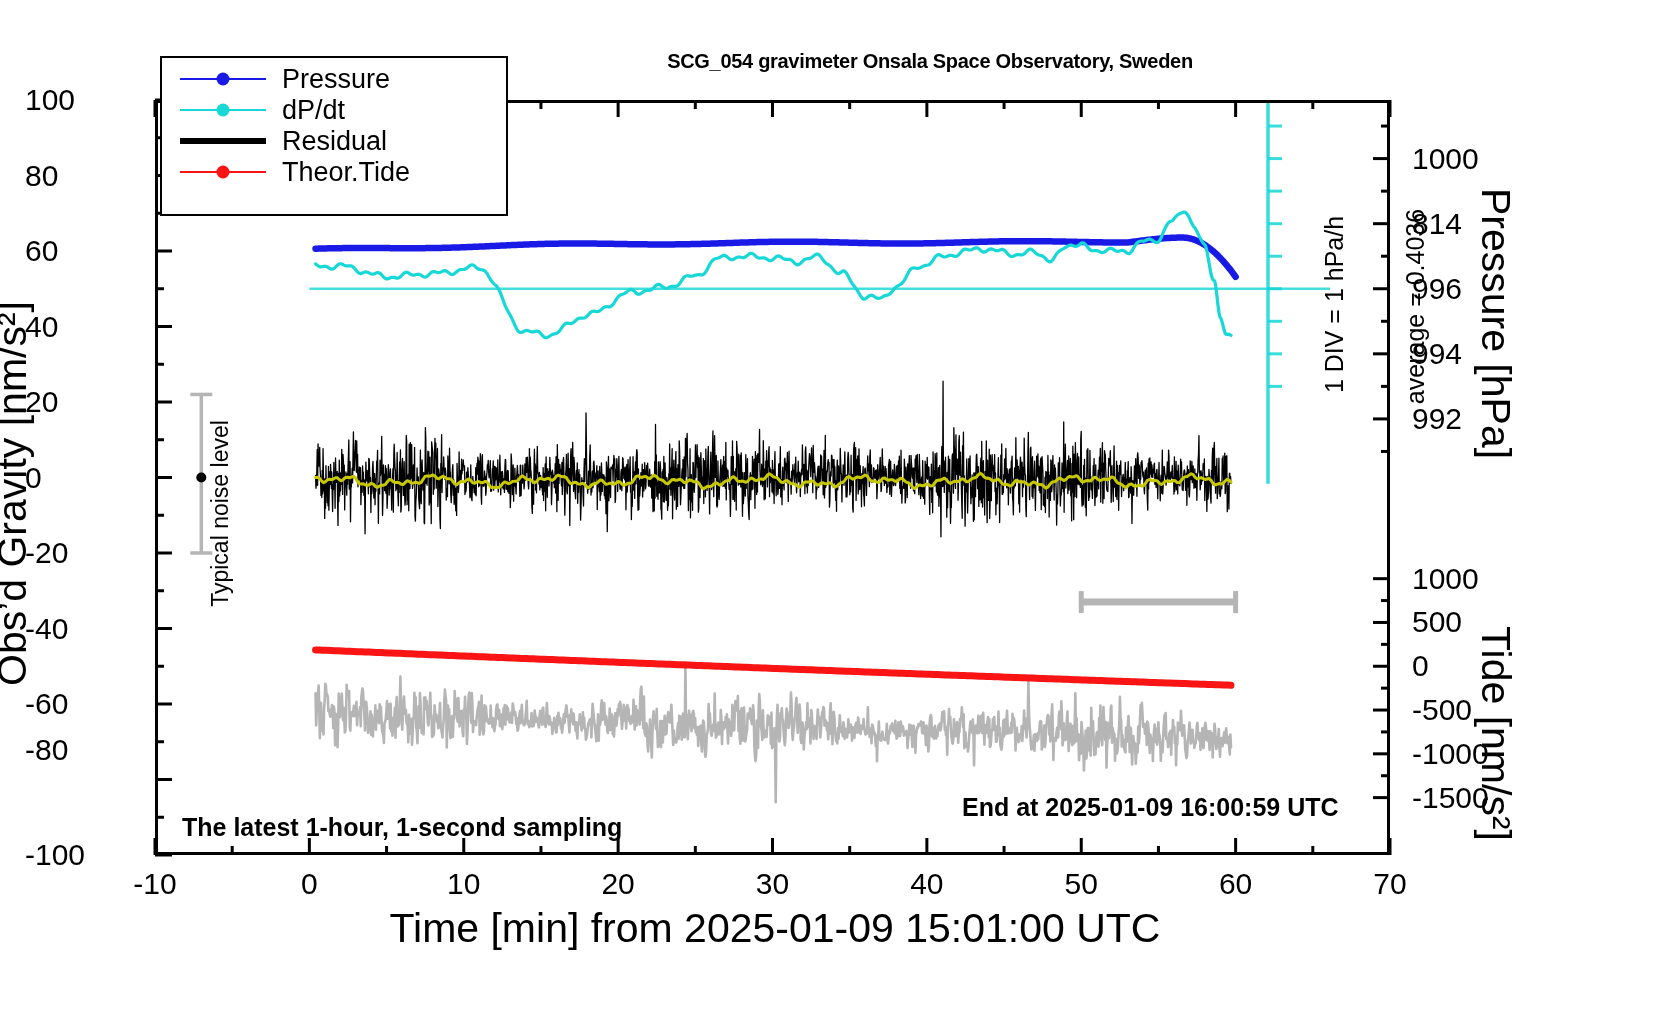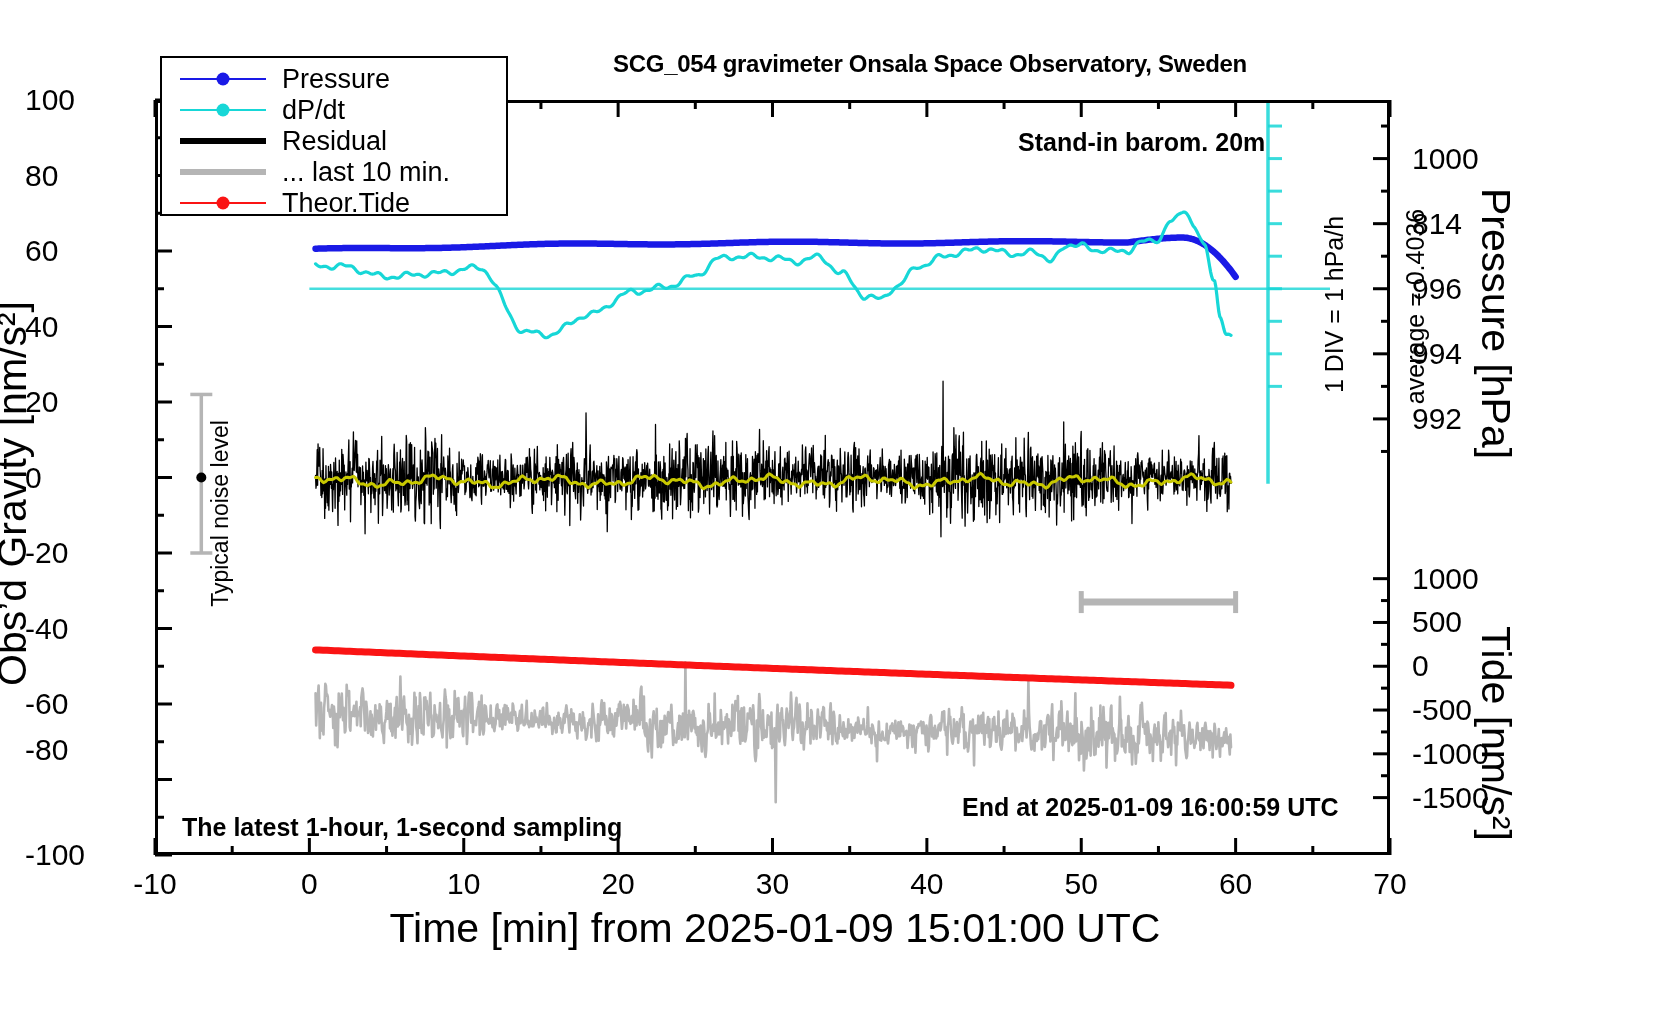--- a/index.html
+++ b/index.html
@@ -22,21 +22,21 @@
 
   
   .axis-title{position:absolute;font-size:41px;color:#000;white-space:nowrap;}
   #ylabel-left{left:-258px;top:470px;transform:rotate(-90deg);transform-origin:center center;width:540px;text-align:center;}
   #ylabel-p{left:1325px;top:300px;transform:rotate(90deg);transform-origin:center center;width:340px;text-align:center;}
   #ylabel-t{left:1345px;top:710px;transform:rotate(90deg);transform-origin:center center;width:300px;text-align:center;}
   #xlabel{left:160px;top:905px;width:1230px;text-align:center;}
 
   
   #chart-title{position:absolute;left:430px;top:50px;width:1000px;text-align:center;
-     font-size:24px;font-weight:bold;font-stretch:condensed;letter-spacing:-0.3px;}
+     font-size:20px;font-weight:bold;font-stretch:condensed;letter-spacing:-0.3px;}
 
   
   #legend{position:absolute;left:160px;top:12px;width:348px;height:160px;
      background:#fff;border:2px solid #000;box-sizing:border-box;
      padding:6px 0 0 0;z-index:30;margin-top:44px;}
   .legend-row{display:flex;align-items:center;height:30px;margin:0 0 1px 0;}
   .legend-key{width:86px;height:30px;position:relative;margin-left:18px;flex:none;}
   .legend-key .ln{position:absolute;left:0;top:50%;width:86px;transform:translateY(-50%);}
   .legend-key .dot{position:absolute;left:37px;top:50%;width:13px;height:13px;
       border-radius:50%;transform:translate(-50%,-50%);margin-left:6px;}
@@ -191,26 +191,20 @@
       <span class="legend-text">dP/dt</span>
     </div>
     <div class="legend-row">
       <span class="legend-key">
         <span class="ln" style="border-top:6px solid #000000;"></span>
       </span>
       <span class="legend-text">Residual</span>
     </div>
     <div class="legend-row">
       <span class="legend-key">
-        <span class="ln" style="border-top:6px solid #b5b5b5;"></span>
-      </span>
-      <span class="legend-text">... last 10 min.</span>
-    </div>
-    <div class="legend-row">
-      <span class="legend-key">
         <span class="ln" style="border-top:2px solid #fa1414;"></span>
         <span class="dot" style="background:#fa1414;"></span>
       </span>
       <span class="legend-text">Theor.Tide</span>
     </div>
   </div>
 
   <div id="xticklabels">
       <div class="tick-lab bot" style="left: 155px; top: 869px;">-10</div>
       <div class="tick-lab bot" style="left: 309.375px; top: 869px;">0</div>
@@ -249,20 +243,19 @@
       <div class="tick-lab right" style="left: 1412px; top: 666.25px;">0</div>
       <div class="tick-lab right" style="left: 1412px; top: 622.46px;">500</div>
       <div class="tick-lab right" style="left: 1412px; top: 578.67px;">1000</div>
     </div>
 
   <div class="axis-title" id="ylabel-left">Obs’d Gravity [nm/s²]</div>
   <div class="axis-title" id="ylabel-p">Pressure [hPa]</div>
   <div class="axis-title" id="ylabel-t">Tide [nm/s²]</div>
   <div class="axis-title" id="xlabel">Time [min] from 2025-01-09 15:01:00 UTC</div>
 
-  <div class="annot" id="annot-barom">Stand-in barom. 20m</div>
   <div class="annot" id="annot-latest">The latest 1-hour, 1-second sampling</div>
   <div class="annot" id="annot-end">End at 2025-01-09 16:00:59 UTC</div>
   <div class="rot-annot" id="annot-div">1 DIV = 1 hPa/h</div>
   <div class="rot-annot" id="annot-avg">average = 0.4036</div>
   <div class="rot-annot" id="annot-noise">Typical noise level</div>
 
 </div>
 
 </body></html>

